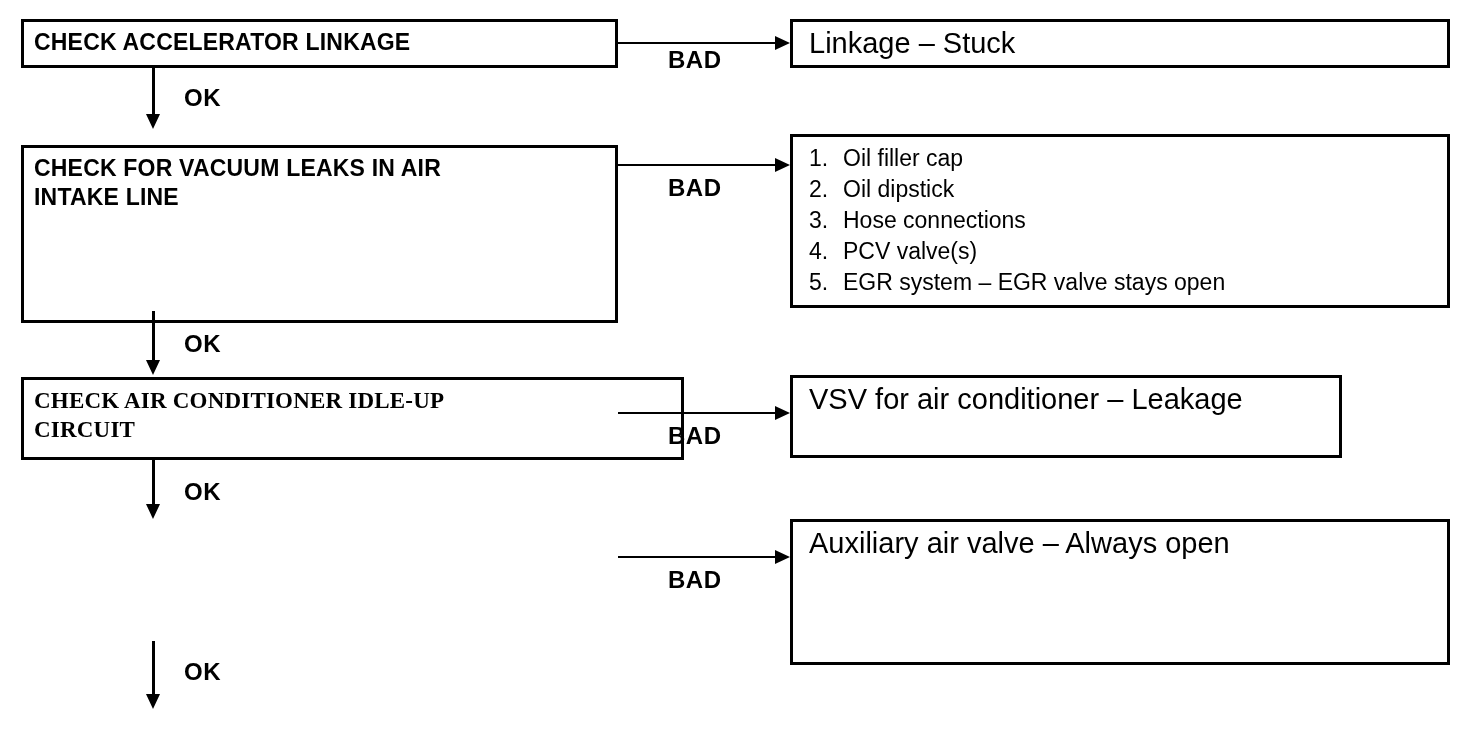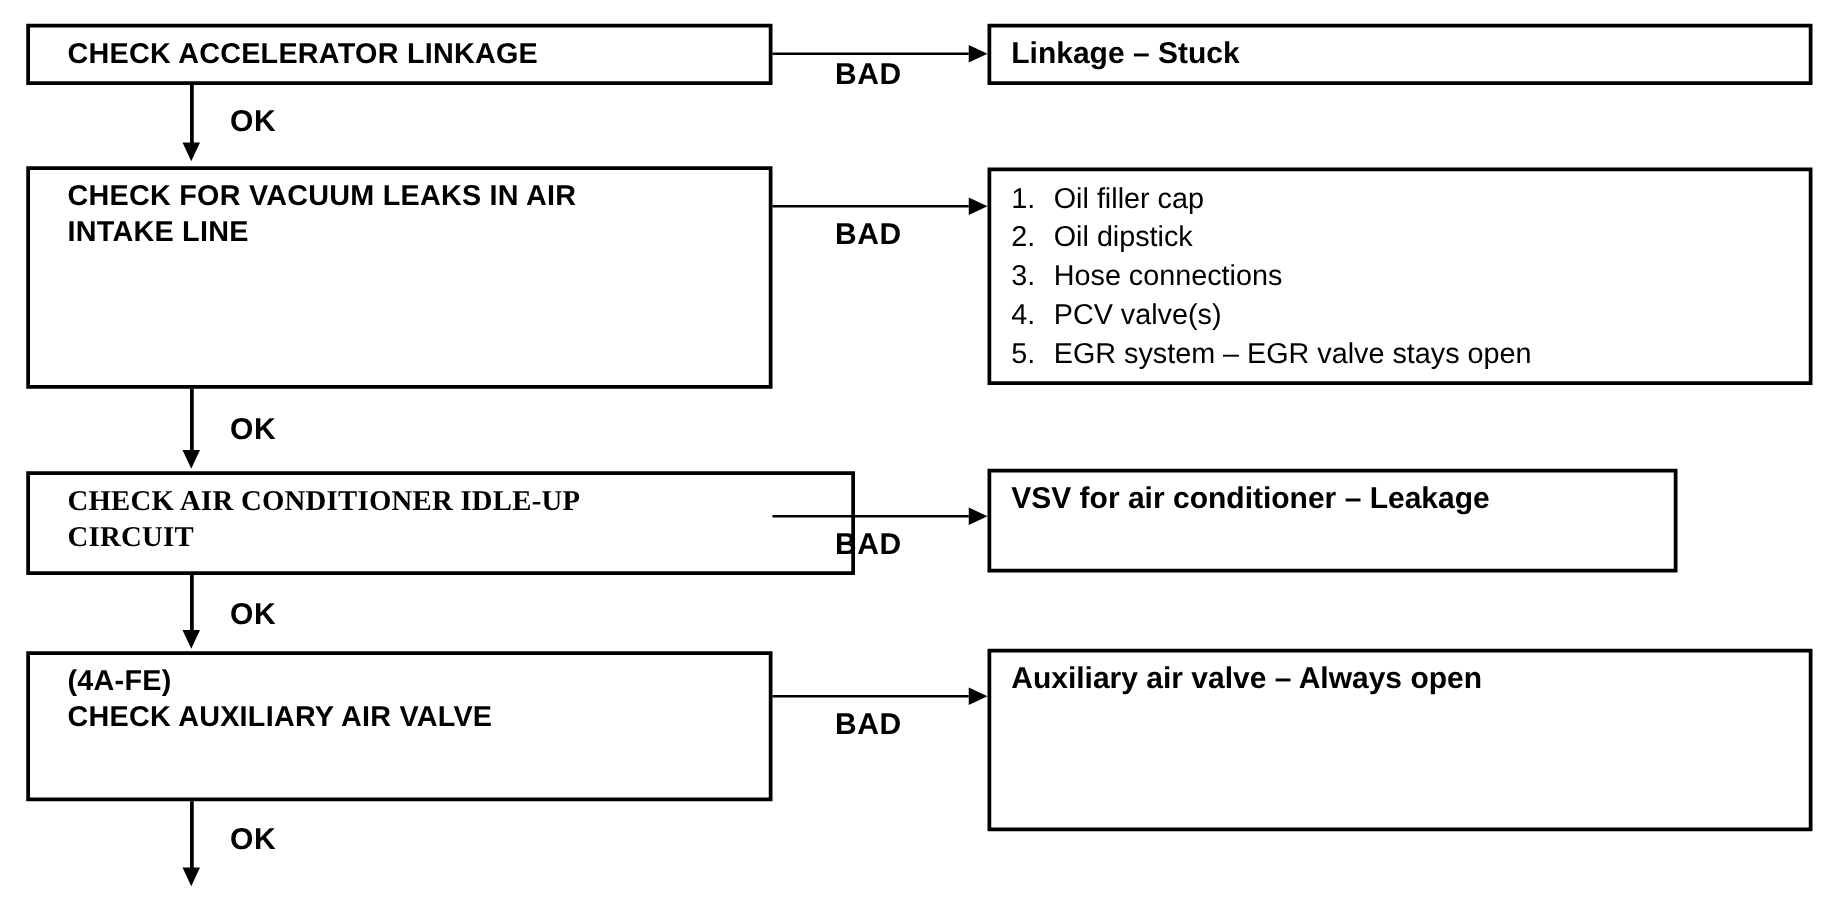--- a/index.html
+++ b/index.html
@@ -20,37 +20,37 @@
   }
 
   
   .box {
     position: absolute;
     box-sizing: border-box;
     border: 3px solid #000000;
     background: #ffffff;
   }
   .box-left {
-    padding: 6px 12px 6px 30px;
+    padding: 6px 12px 6px 10px;
   }
   .box-right {
     padding: 6px 12px 6px 16px;
   }
   .check-text {
     font-weight: bold;
     font-size: 23px;
     line-height: 29px;
     letter-spacing: 0.2px;
     white-space: pre-line;
     font-stretch: condensed;
   }
   .result-text {
-    font-size: 24px;
+    font-size: 29px;
     line-height: 30px;
-    font-weight: 700;
+    font-weight: 400;
     white-space: pre-line;
   }
 
   
   .num-list {
     list-style: none;
     margin: 0;
     padding: 0;
   }
   .num-list li {
@@ -116,21 +116,21 @@
   <div class="edge-label" style="left:668px; top:48px;">BAD</div>
 
   <div class="box box-right" style="left:790px; top:19px; width:660px; height:49px;">
     <div class="result-text">Linkage – Stuck</div>
   </div>
 
   <div class="v-line" style="left:152px; top:68px; height:48px;"></div>
   <div class="arrow-down" style="left:146px; top:114px;"></div>
   <div class="edge-label" style="left:184px; top:86px;">OK</div>
 
-  <div class="box box-left" style="left:21px; top:133px; width:597px; height:178px;">
+  <div class="box box-left" style="left:21px; top:145px; width:597px; height:178px;">
     <div class="check-text">CHECK FOR VACUUM LEAKS IN AIR
 INTAKE LINE</div>
   </div>
 
   <div class="h-line" style="left:618px; top:164px; width:157px;"></div>
   <div class="arrow-right" style="left:775px; top:158px;"></div>
   <div class="edge-label" style="left:668px; top:176px;">BAD</div>
 
   <div class="box box-right" style="left:790px; top:134px; width:660px; height:174px;">
     <ul class="num-list">
@@ -171,24 +171,20 @@
   <div class="edge-label" style="left:668px; top:424px;">BAD</div>
 
   <div class="box box-right" style="left:790px; top:375px; width:552px; height:83px;">
     <div class="result-text">VSV for air conditioner – Leakage</div>
   </div>
 
   <div class="v-line" style="left:152px; top:460px; height:46px;"></div>
   <div class="arrow-down" style="left:146px; top:504px;"></div>
   <div class="edge-label" style="left:184px; top:480px;">OK</div>
 
-  <div class="box box-left" style="left:21px; top:521px; width:597px; height:120px;">
-    <div class="check-text">(4A-FE)
-CHECK AUXILIARY AIR VALVE</div>
-  </div>
 
   <div class="h-line" style="left:618px; top:556px; width:157px;"></div>
   <div class="arrow-right" style="left:775px; top:550px;"></div>
   <div class="edge-label" style="left:668px; top:568px;">BAD</div>
 
   <div class="box box-right" style="left:790px; top:519px; width:660px; height:146px;">
     <div class="result-text">Auxiliary air valve – Always open</div>
   </div>
 
   <div class="v-line" style="left:152px; top:641px; height:55px;"></div>

